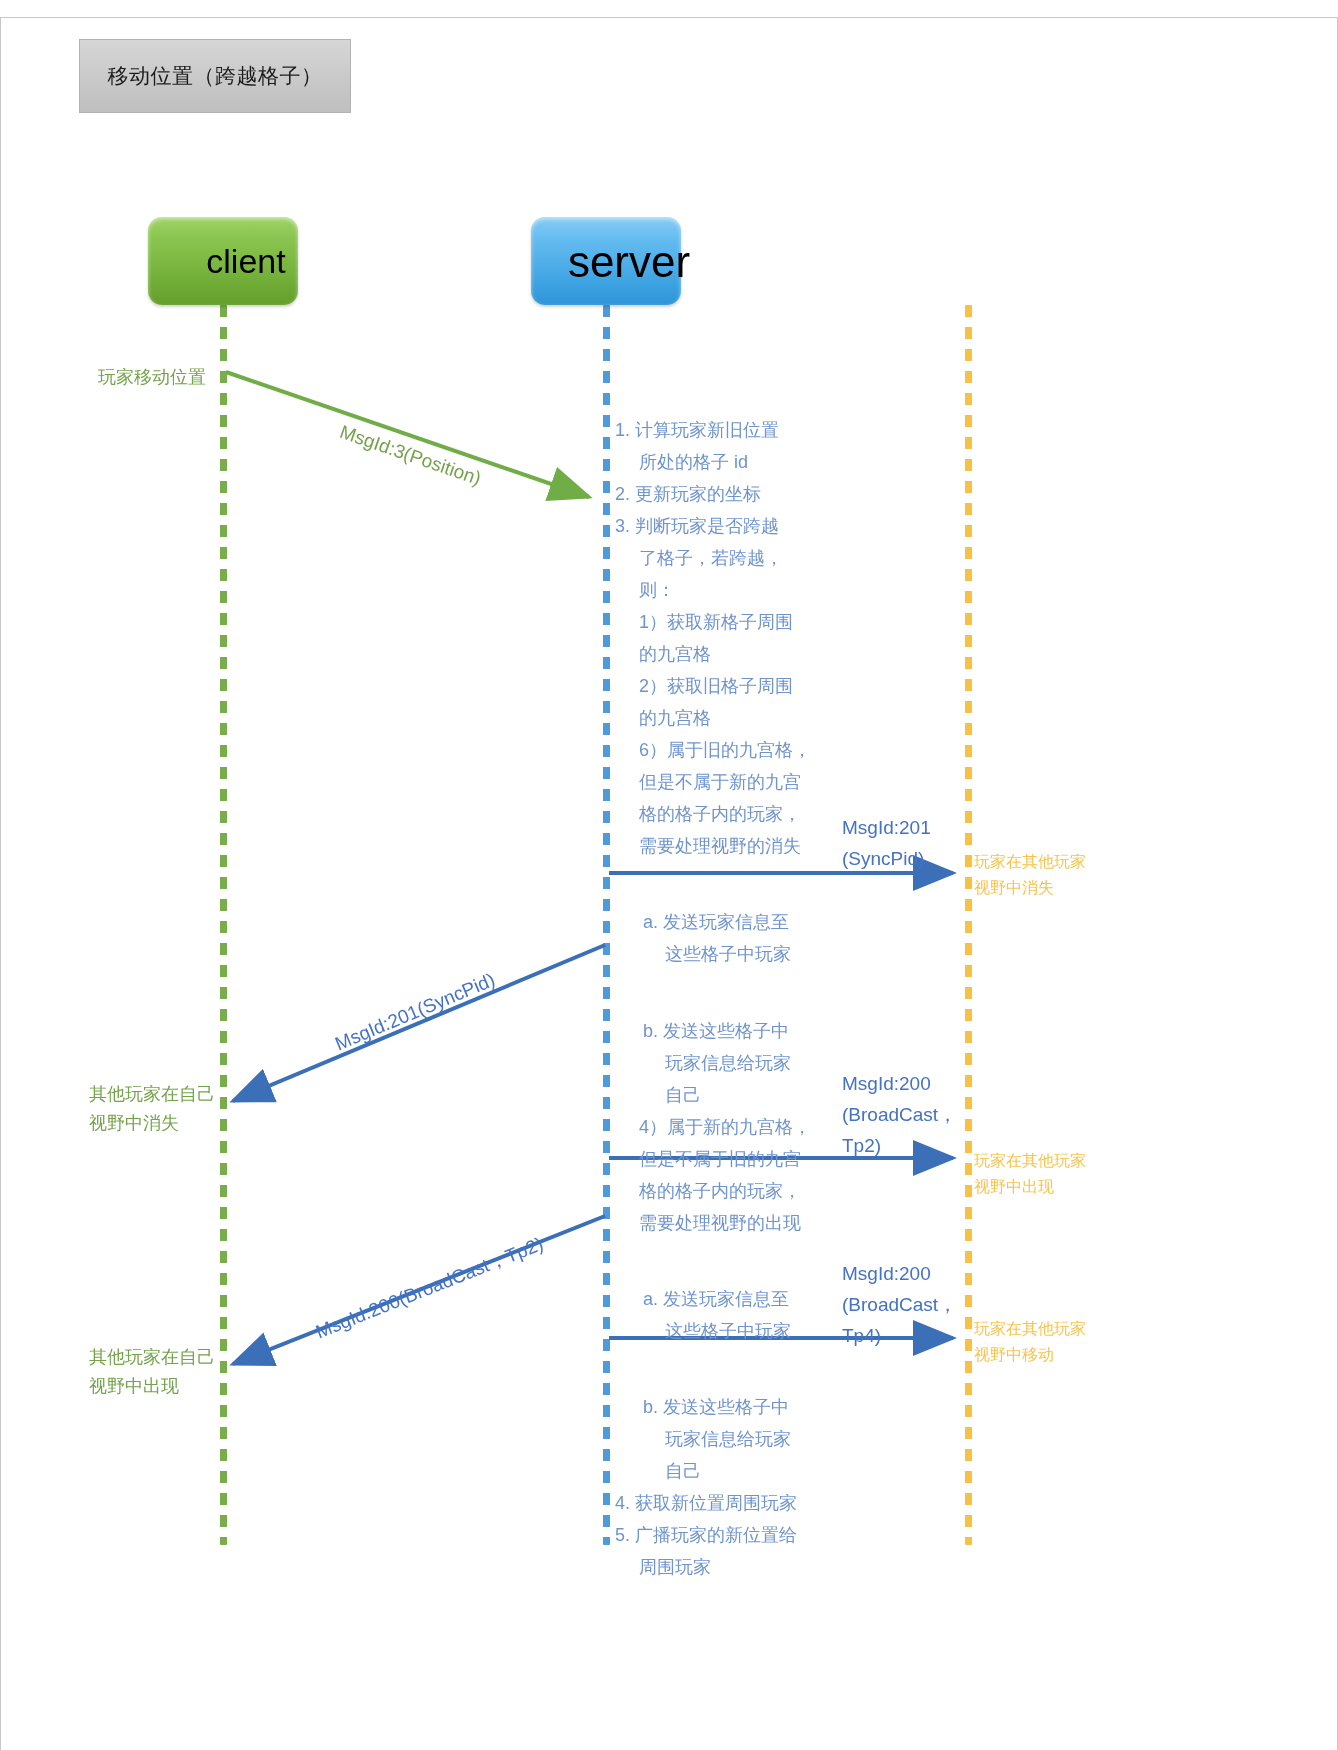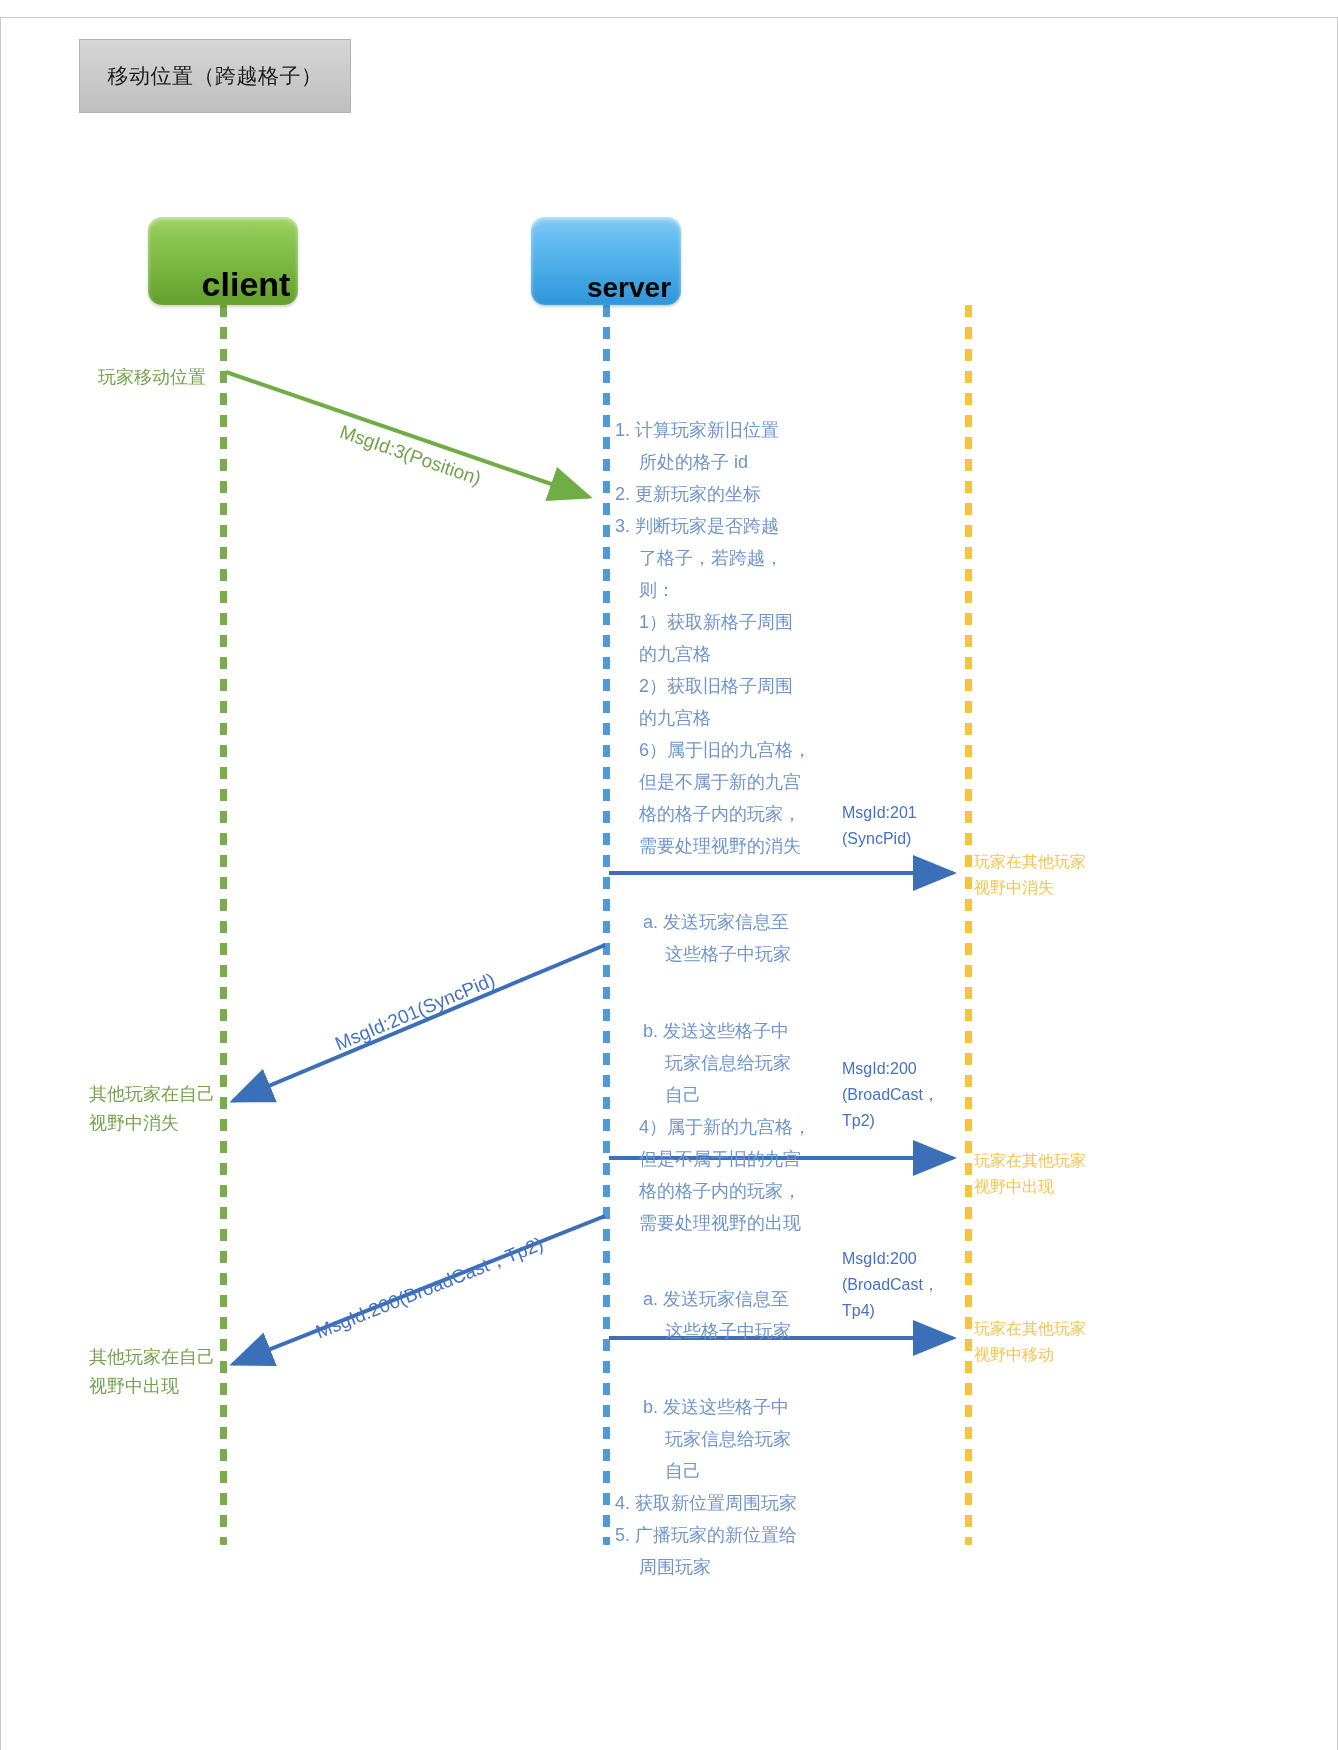--- a/index.html
+++ b/index.html
@@ -37,53 +37,53 @@
     border-radius: 1px;
   }
   .lifeline.green  { background: repeating-linear-gradient(180deg,#79ac4a 0 12px, transparent 12px 22px); }
   .lifeline.blue   { background: repeating-linear-gradient(180deg,#4f9ad8 0 12px, transparent 12px 22px); }
   .lifeline.orange { background: repeating-linear-gradient(180deg,#f7c141 0 12px, transparent 12px 22px); }
 
   
   .actor {
     position: absolute;
     display: flex; flex-direction: column;
-    align-items: center; justify-content: flex-end;
+    align-items: center; justify-content: center;
     border-radius: 14px;
-    font-weight: bold;
+    font-weight: normal;
     color: #000;
     text-align: center;
     line-height: 1.25;
     padding-left: 46px;
   }
   .actor.client {
     left: 147px; top: 199px; width: 150px; height: 88px;
     font-size: 34px;
     background: linear-gradient(180deg,#9ed364 0%, #8cc652 22%, #71ae37 72%, #649e2c 100%);
     box-shadow: inset 0 2px 4px rgba(255,255,255,.55), 0 2px 3px rgba(0,0,0,.18);
   }
   .actor.server {
     left: 530px; top: 199px; width: 150px; height: 88px;
-    font-size: 28px;
+    font-size: 44px;
     background: linear-gradient(180deg,#87ccf5 0%, #64bcf0 25%, #3ea3e2 75%, #2f95d8 100%);
     box-shadow: inset 0 2px 4px rgba(255,255,255,.55), 0 2px 3px rgba(0,0,0,.18);
   }
   .actor.others {
     left: 893px; top: 199px; width: 148px; height: 88px;
     font-size: 21px;
     background: linear-gradient(180deg,#ffe24f 0%, #ffd317 25%, #fdc300 70%, #f5b800 100%);
     box-shadow: inset 0 2px 4px rgba(255,255,255,.55), 0 2px 3px rgba(0,0,0,.18);
   }
   .actor .l2 { margin-top: 2px; }
 
   
   .txt { position: absolute; line-height: 1.62; }
   .txt.green  { color: #74a24b; font-size: 18px; }
   .txt.orange { color: #f6c34b; font-size: 16px; }
-  .txt.bluemsg{ color: #4472c4; font-size: 16px; }
+  .txt.bluemsg{ color: #4472c4; font-size: 19px; margin-top: 13px; }
 
   .steps { position: absolute; left: 614px; top: 396px; width: 200px; color:#6f94cc; font-size: 18px; line-height: 1.78; }
   .steps .lvl1 { padding-left: 0px; text-indent: 0; }
   .steps .cont1 { padding-left: 24px; }
   .steps .lvl3 { padding-left: 28px; margin-top: 44px; }
   .steps .cont3 { padding-left: 50px; }
   .steps .row { white-space: nowrap; }
 
   svg.overlay { position: absolute; left:0; top:0; width:1338px; height:1750px; pointer-events:none; }
   .rotlabel { position: absolute; transform-origin: 0 0; white-space: nowrap; color:#74a24b; font-size:19px; }

